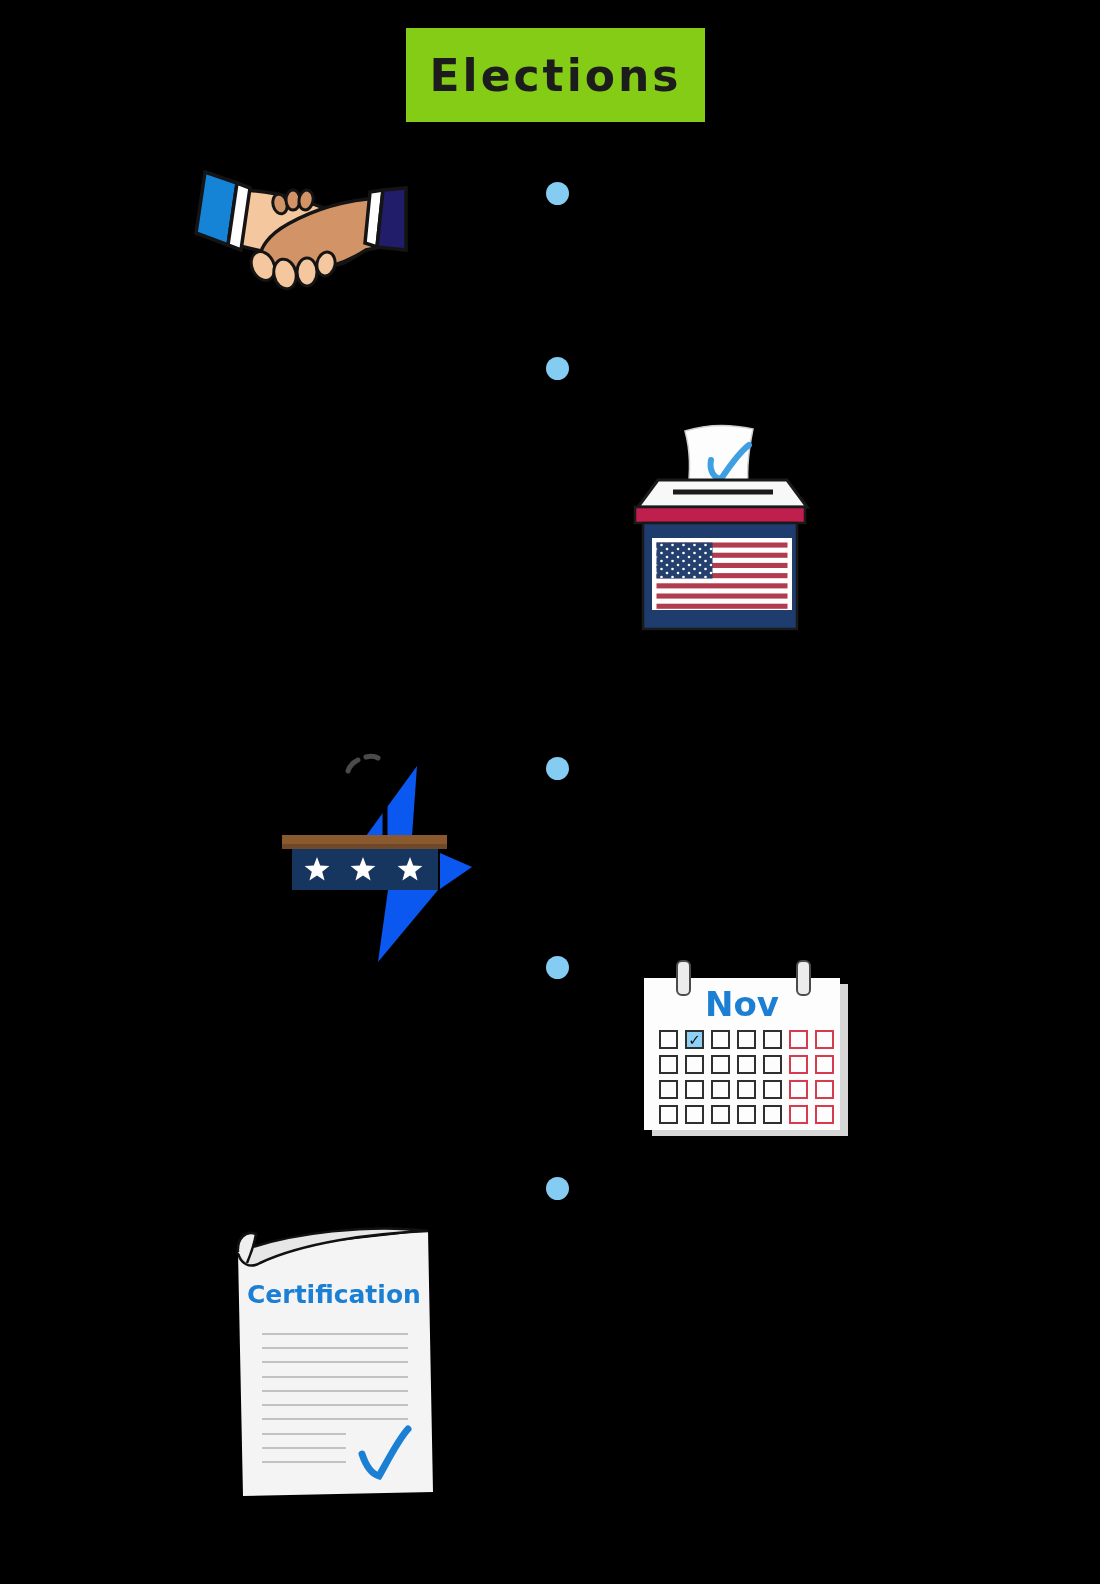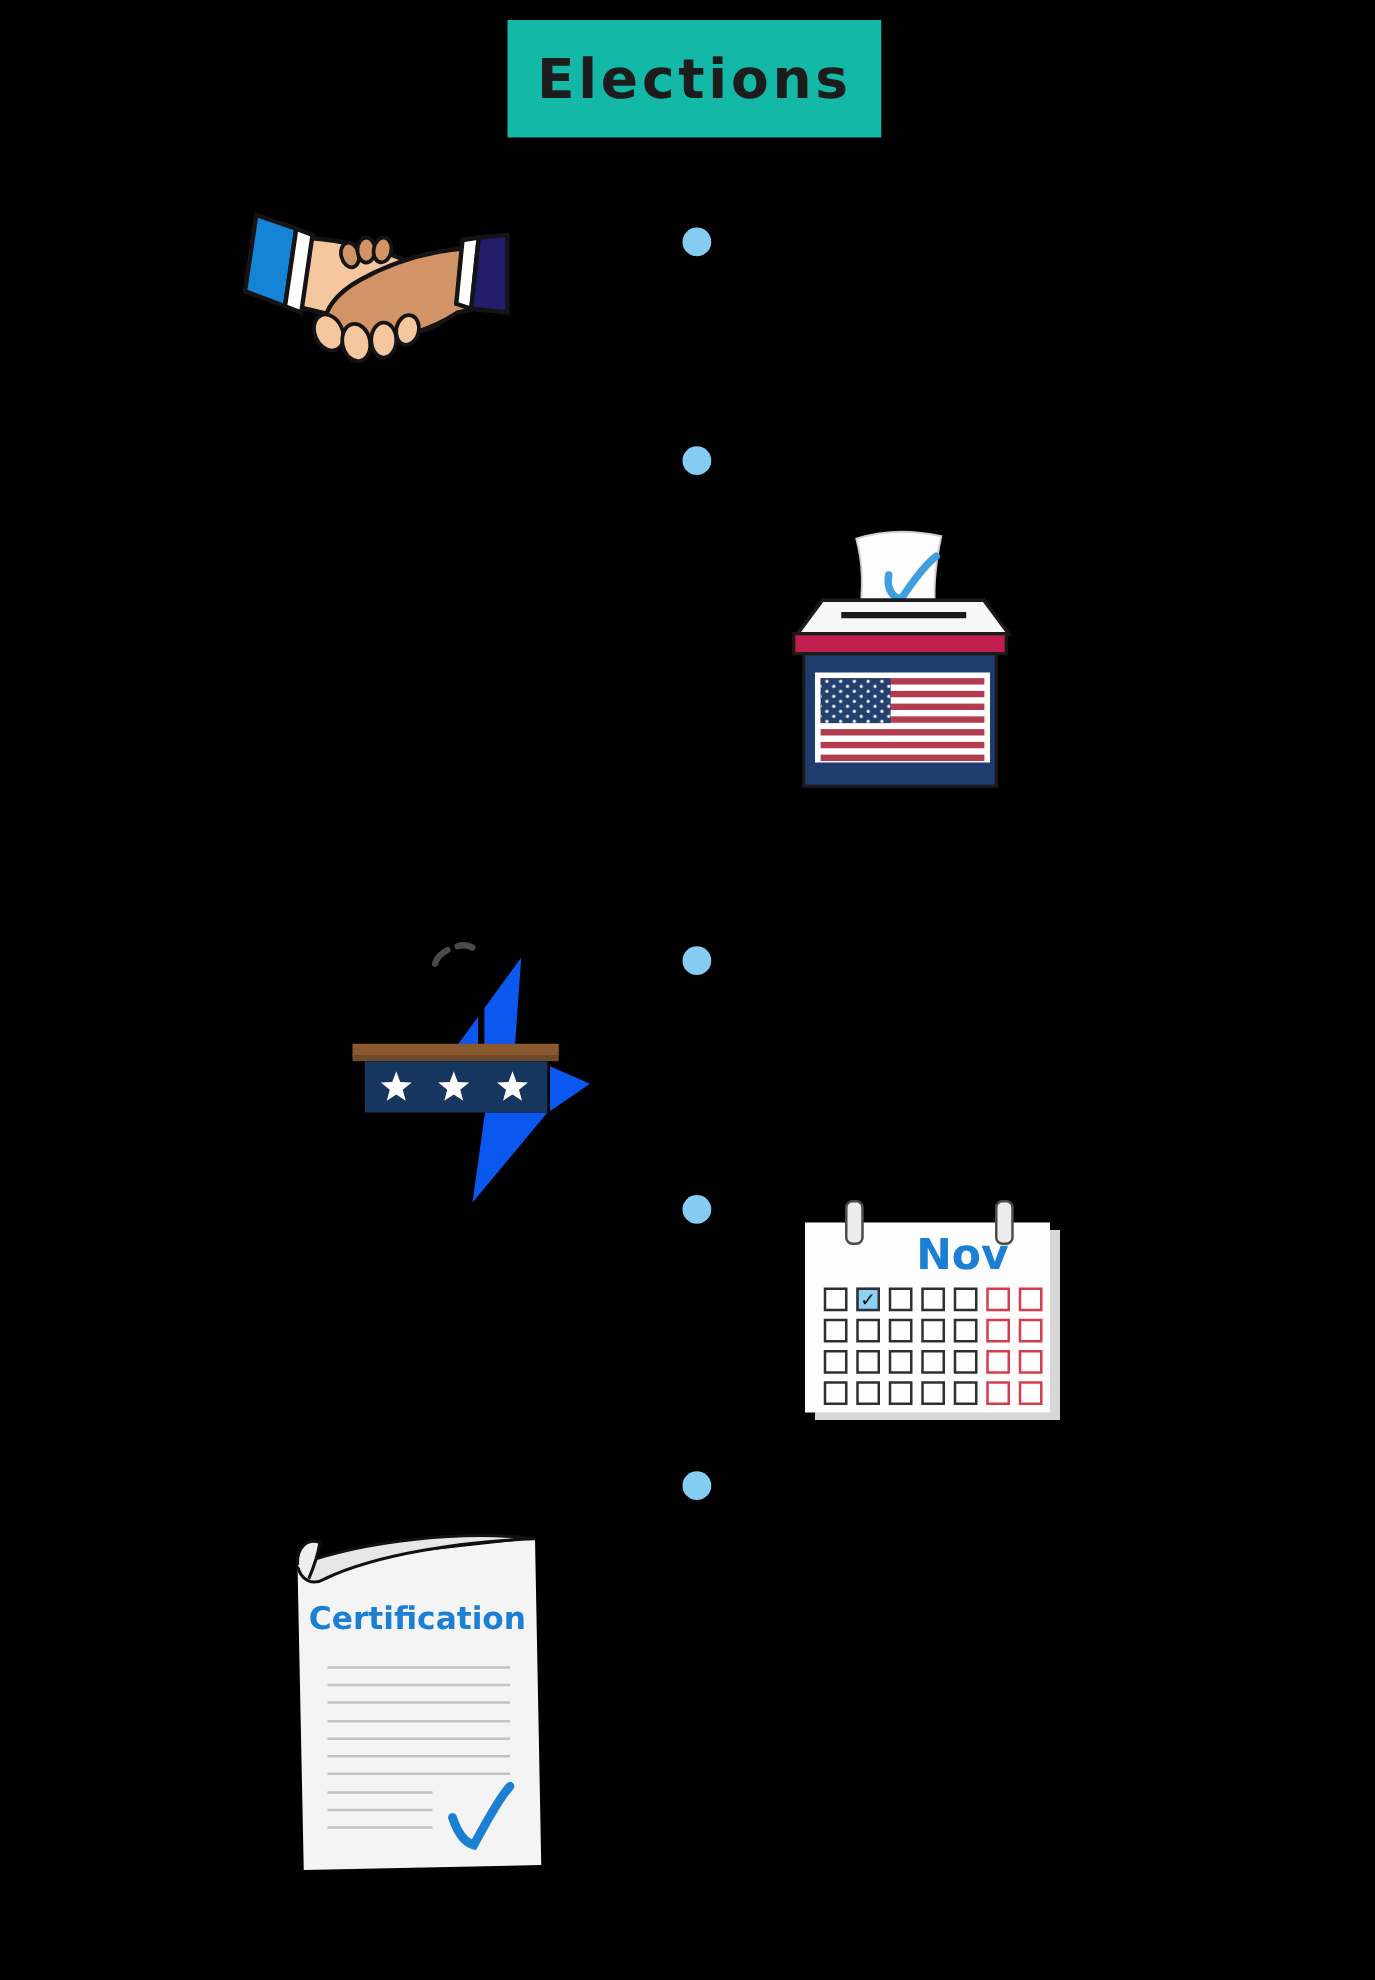--- a/index.html
+++ b/index.html
@@ -1,33 +1,33 @@
 <!DOCTYPE html>
 <html><head>
 <meta charset="utf-8">
 <style>
   html,body{margin:0;padding:0;background:#000;}
   #stage{position:relative;width:1100px;height:1584px;background:#000;overflow:hidden;
          font-family:"DejaVu Sans", sans-serif;}
   .abs{position:absolute;}
 
   
-  .title-box{left:406px;top:16px;width:299px;height:94px;background:#14b8a6;
+  .title-box{left:406px;top:28px;width:299px;height:94px;background:#84cc16;
              display:flex;align-items:center;justify-content:center;}
   .title-box span{font-size:44px;font-weight:600;letter-spacing:3px;color:#1c1c1c;}
 
   
   .dot{width:23px;height:23px;border-radius:50%;background:#85ccf3;left:546px;}
 
   
   .cal{left:638px;top:952px;width:215px;height:190px;}
   .cal .shadow{left:14px;top:32px;width:196px;height:152px;background:#d7d7d7;}
   .cal .sheet{left:6px;top:26px;width:196px;height:152px;background:#fdfdfd;}
   .cal .ring{width:11px;height:32px;top:8px;background:#ececec;border:2px solid #4b4b4b;border-radius:6px;}
-  .cal .month{left:6px;top:32px;width:196px;text-align:center;font-size:34px;font-weight:600;color:#1b7fd4;padding-left:28px;}
+  .cal .month{left:6px;top:32px;width:196px;text-align:center;font-size:34px;font-weight:600;color:#1b7fd4;}
   .cal .grid{left:21px;top:78px;display:grid;grid-template-columns:repeat(7,19px);
              grid-auto-rows:19px;column-gap:7px;row-gap:6px;}
   .cal .cell{border:2.5px solid #2f2f2f;background:transparent;box-sizing:border-box;
              display:flex;align-items:center;justify-content:center;}
   .cal .cell.weekend{border-color:#d63b4e;}
   .cal .cell.checked{background:#8ed1f7;font-size:15px;font-weight:700;color:#111;}
 
   
   .cert{left:222px;top:1222px;width:225px;height:290px;}
   .cert .cert-title{left:25px;top:58px;width:172px;text-align:left;

